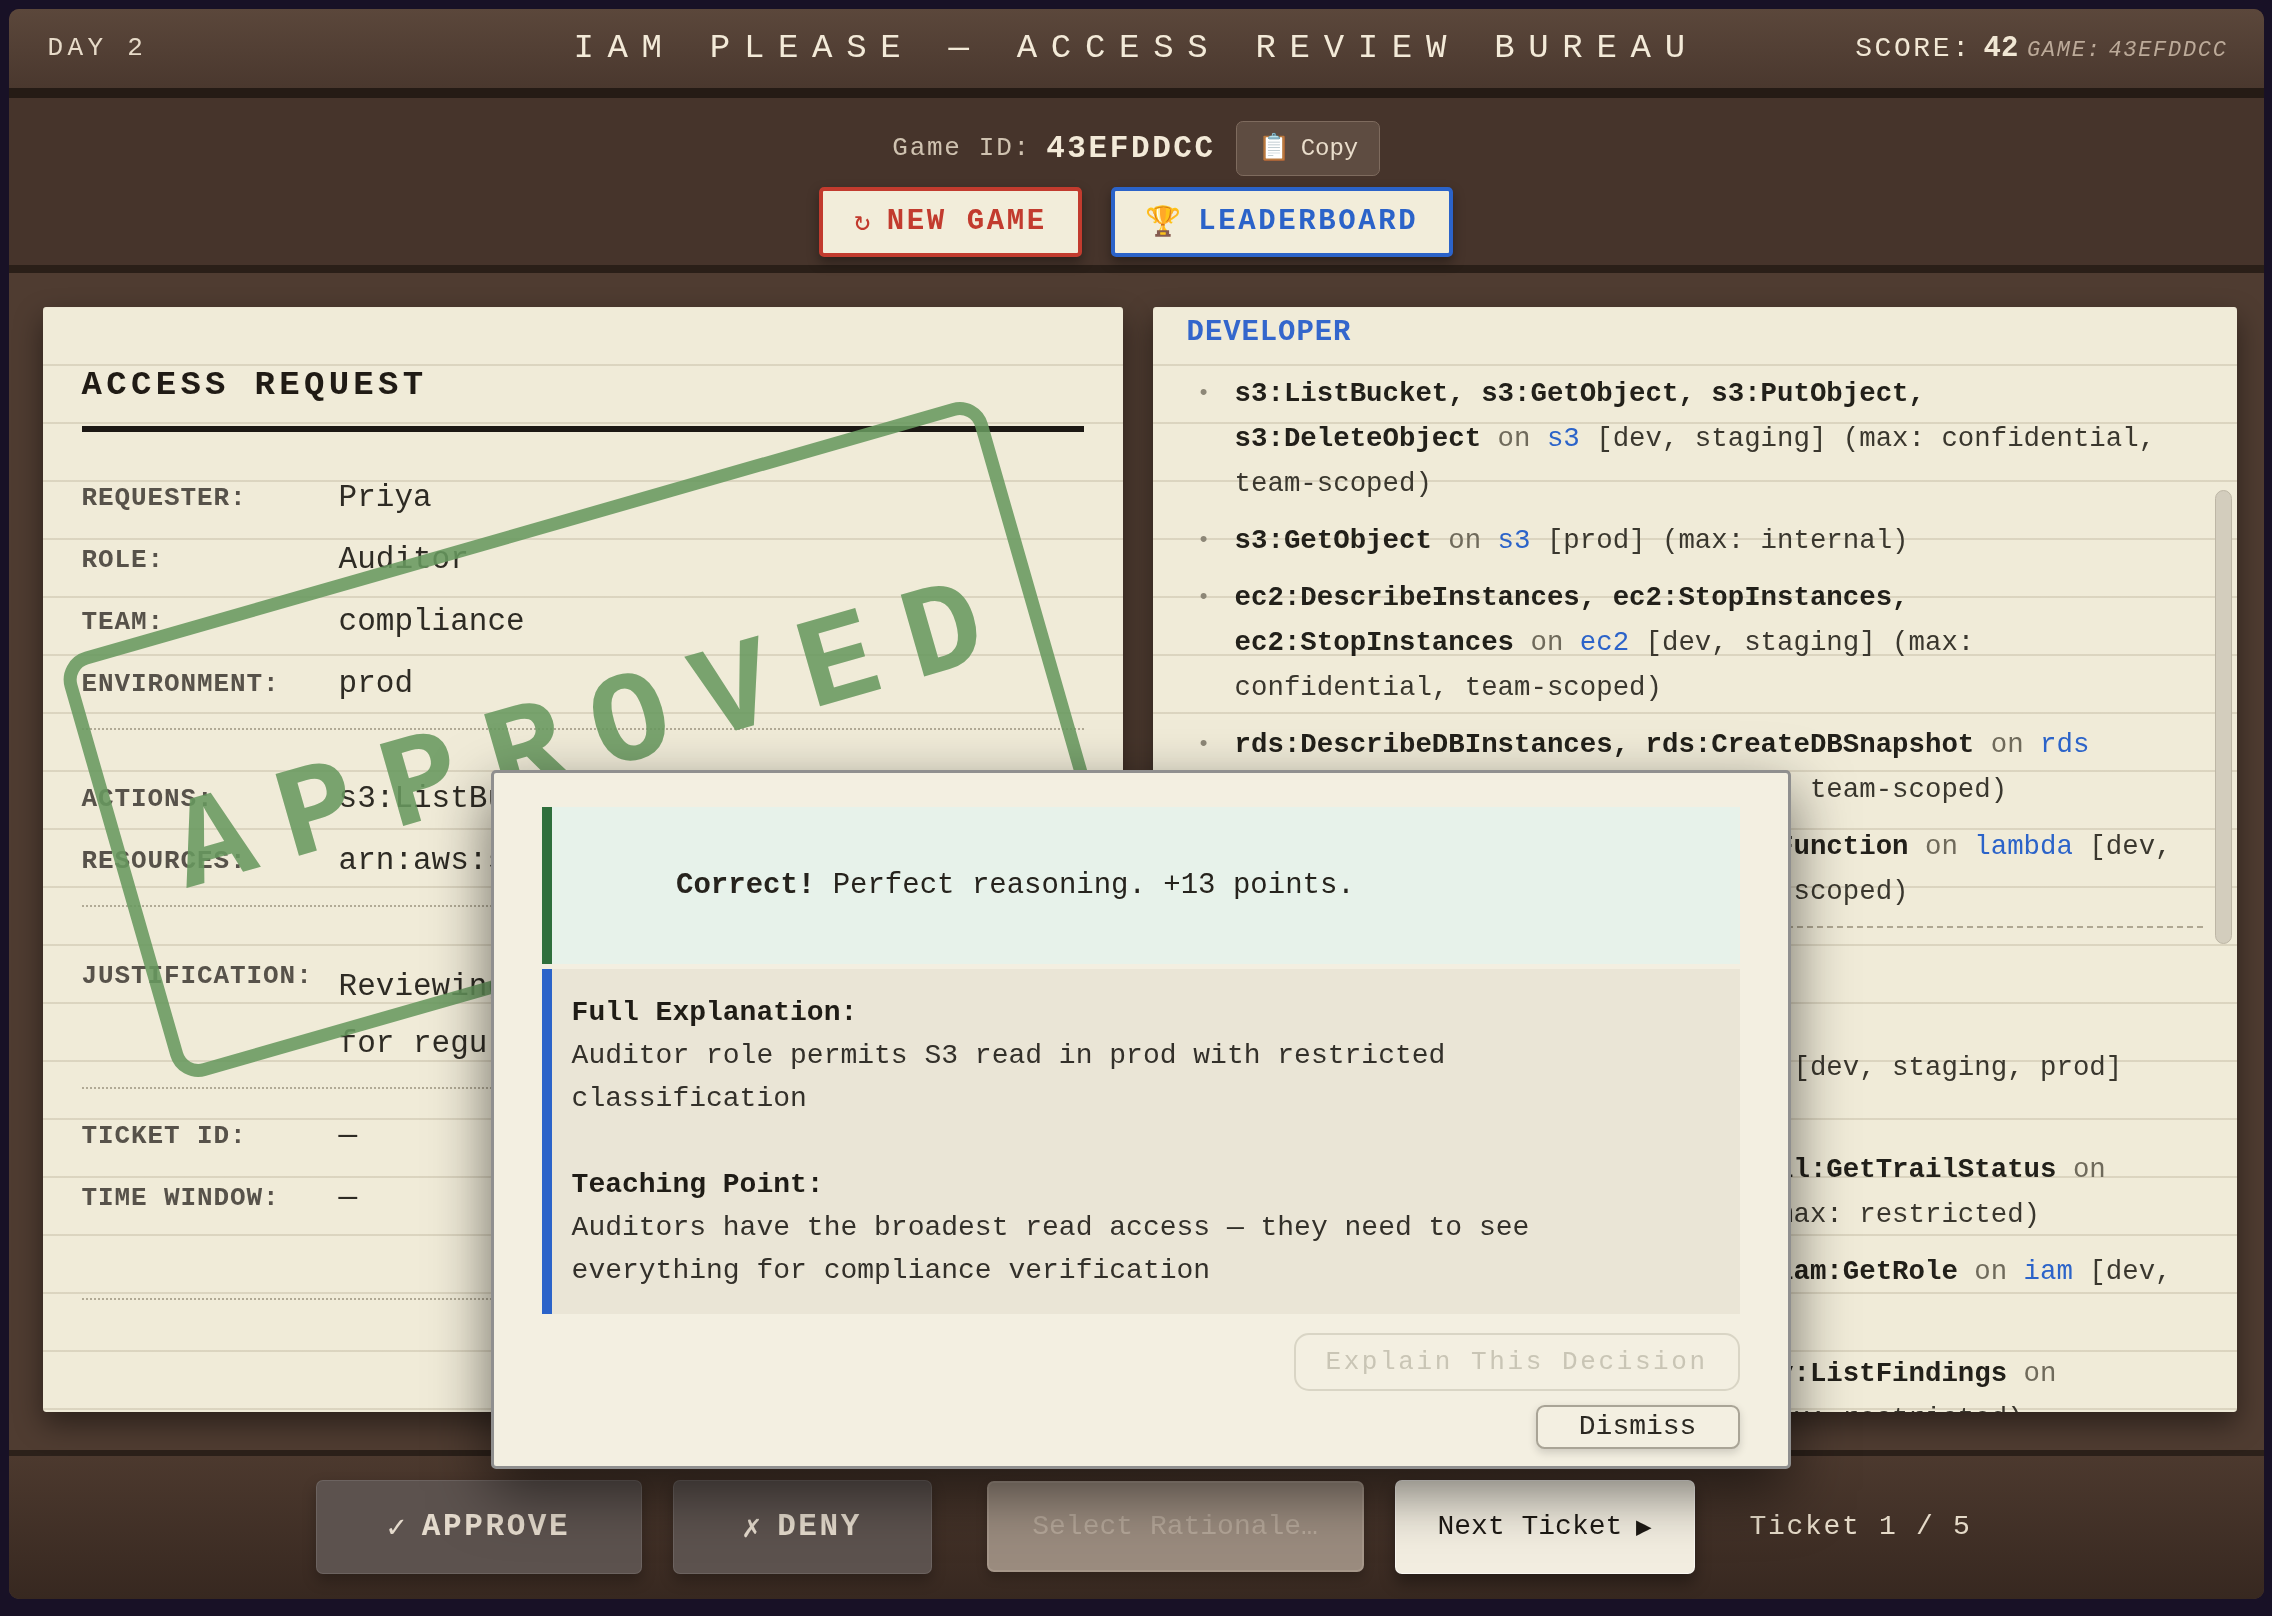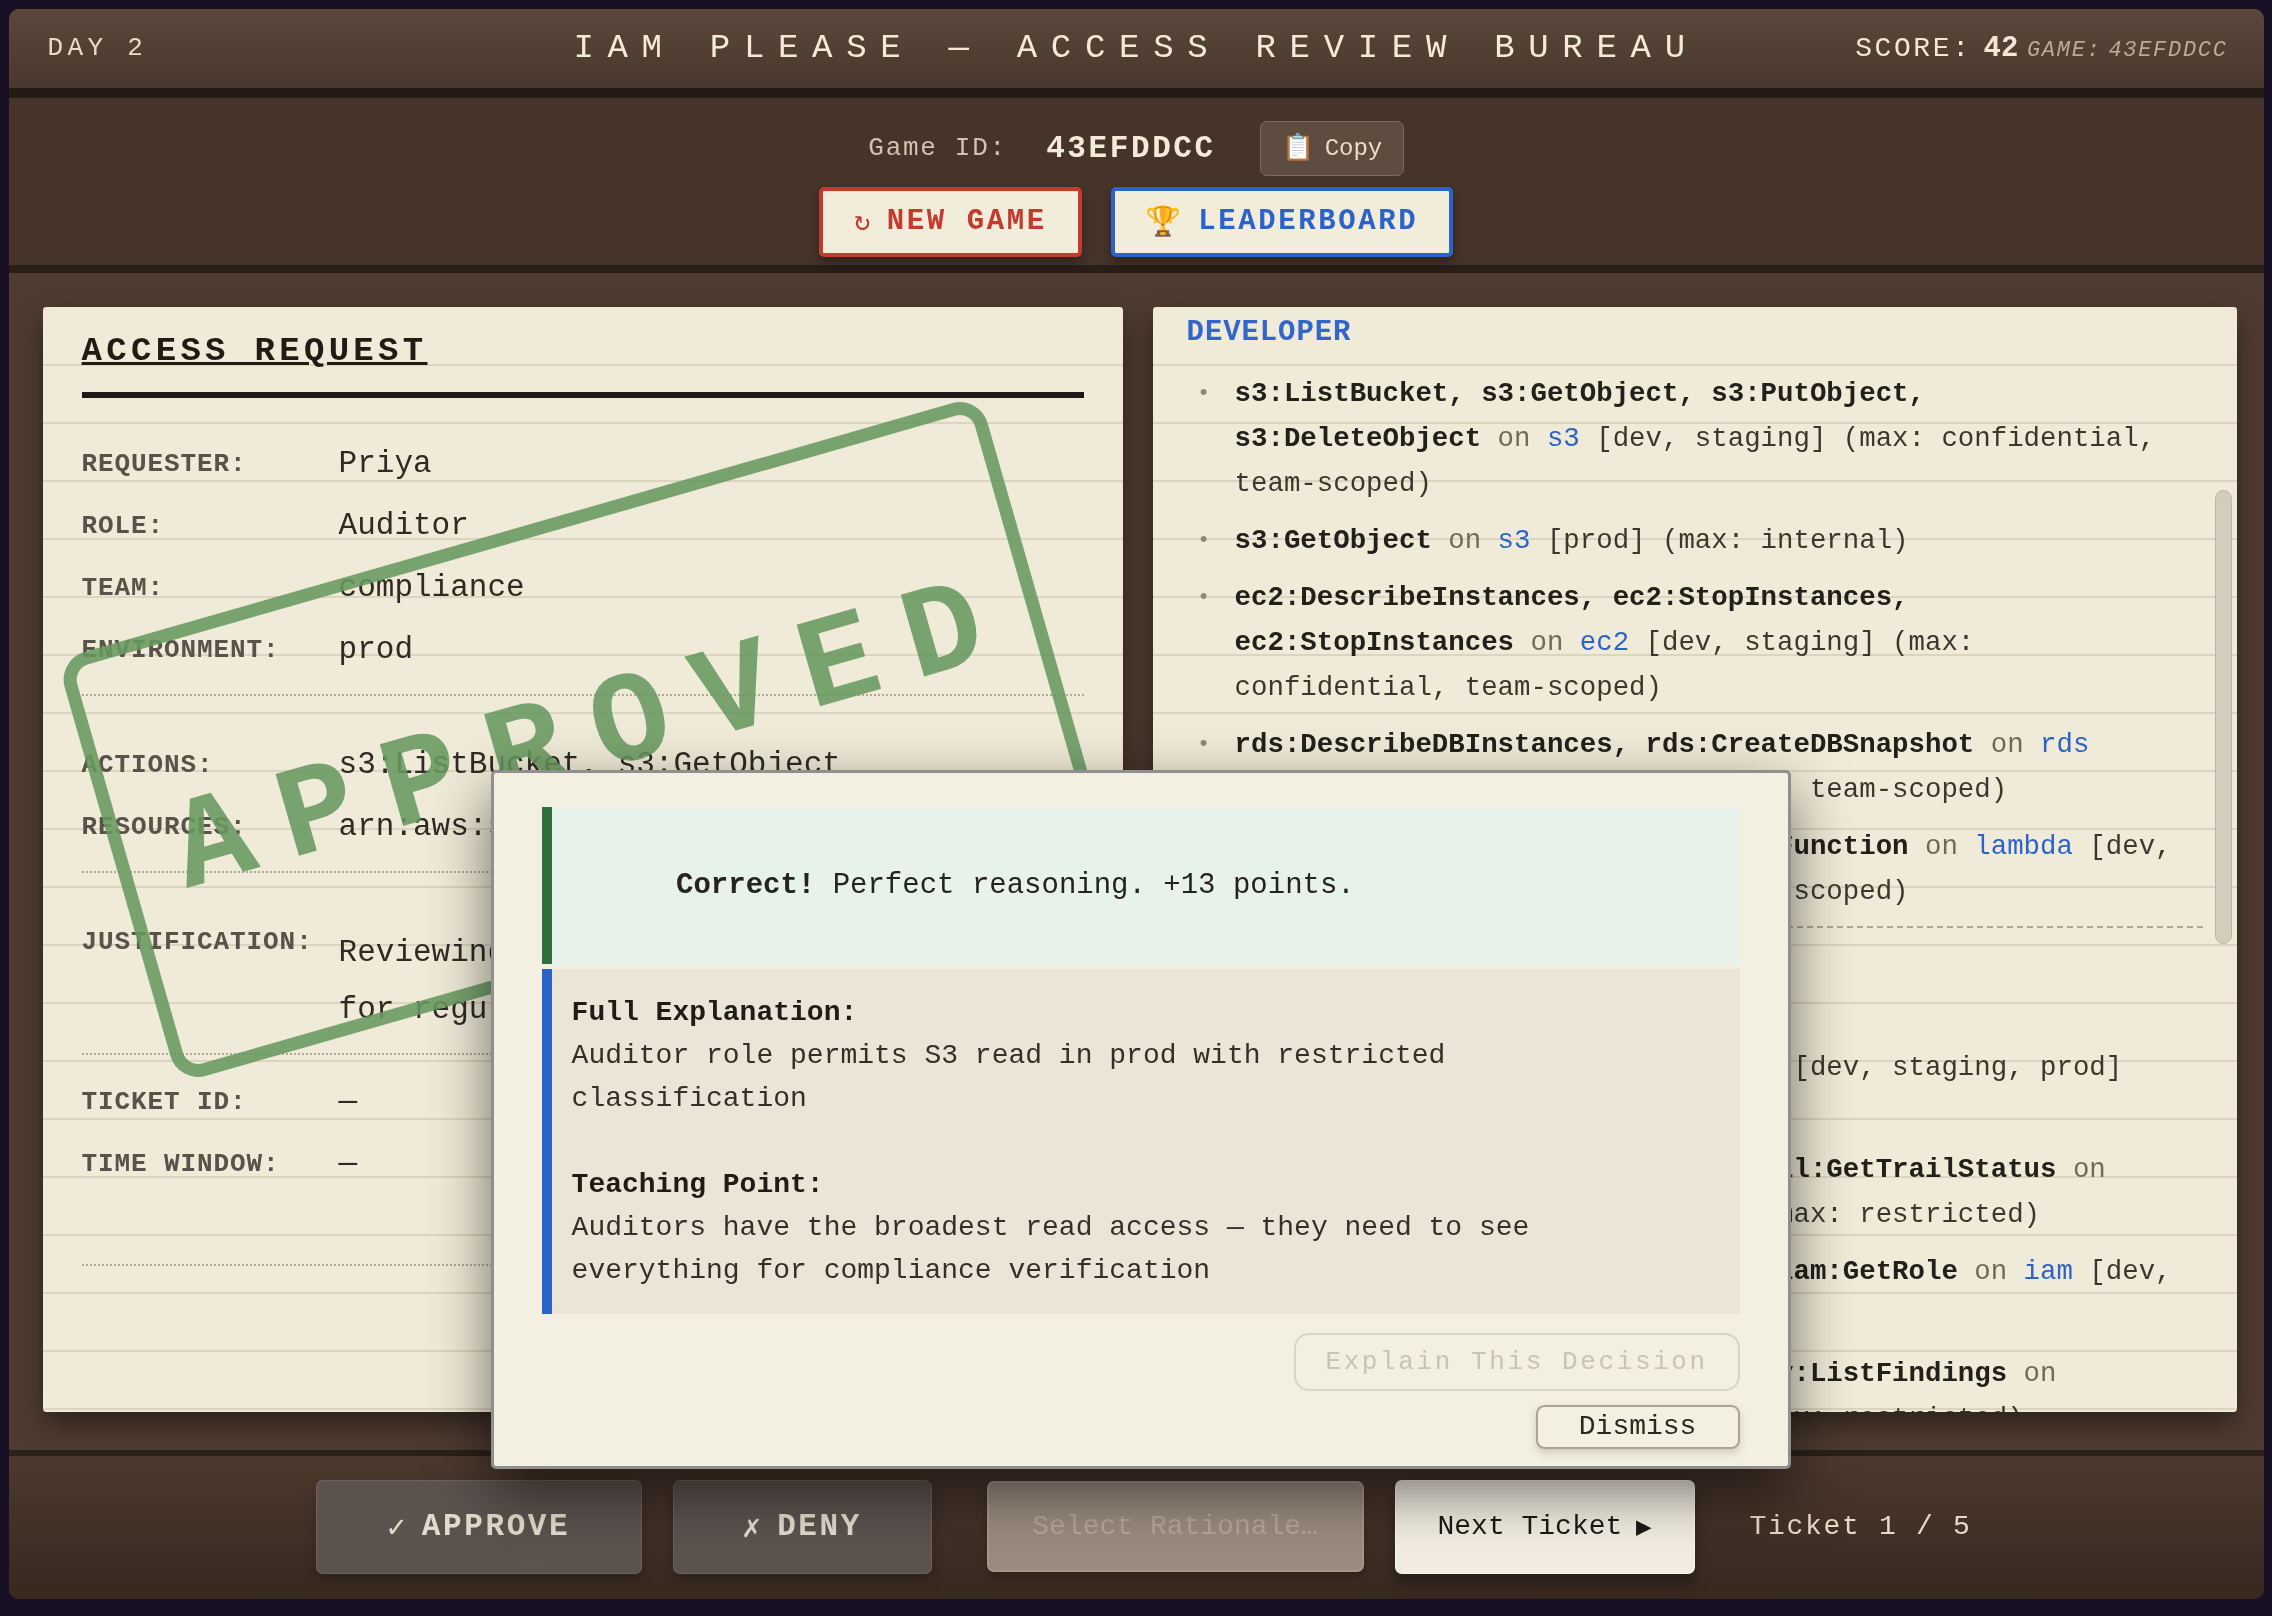--- a/index.html
+++ b/index.html
@@ -19,21 +19,21 @@
   .score-area { margin-left:auto; margin-right:36px; display:flex; align-items:baseline; z-index:2; }
   .score-label { font-size:28px; letter-spacing:2.6px; color:#f1e7d4; }
   .score-value { font-size:29px; font-weight:700; color:#f1e7d4; margin-left:12px; }
   .game-label { font-size:22px; font-style:italic; letter-spacing:1.7px; color:#bcaa99; margin-left:8.6px; }
   .game-value { font-size:22px; font-style:italic; letter-spacing:1.7px; color:#bcaa99; margin-left:6.9px; }
 
   
   .header-zone { position:absolute; top:89px; left:0; right:0; height:175px;
                  background:#46342b; border-bottom:8.6px solid #2a1f18; }
   .gameid-row { position:absolute; top:22px; left:0; right:0; height:57px;
-                display:flex; align-items:center; justify-content:center;gap:24px; }
+                display:flex; align-items:center; justify-content:center; }
   .gameid-label { font-size:26px; letter-spacing:1.7px; color:#cfc2b0; }
   .gameid-value { font-size:31px; font-weight:700; letter-spacing:2.6px; color:#f3ead8; margin-left:15.4px; }
   .copy-btn { margin-left:20.6px; height:55px; padding:0 20.6px; display:flex; align-items:center; gap:10.3px;
               background:#5e4c41; border:1.7px solid #7e6b5e; border-radius:6.9px;
               font-size:24px; color:#e9ddcb; cursor:pointer; }
   .copy-icn { font-size:26px; }
   .btn-row { position:absolute; top:89px; left:0; right:0; display:flex; justify-content:center; gap:29px; }
   .big-btn { height:70px; display:flex; align-items:center; gap:13.7px; padding:0 31px;
              background:#f2edda; border-radius:5.1px; font-size:29px; font-weight:700; letter-spacing:2.6px;
              box-shadow:0 5.1px 12px rgba(0,0,0,.35); cursor:pointer; }
@@ -48,21 +48,21 @@
            background-image:repeating-linear-gradient(180deg,
               rgba(125,110,80,0) 0px, rgba(125,110,80,0) 56px,
               rgba(125,110,80,.18) 56px, rgba(125,110,80,.18) 58px);
            border-top:1.7px solid #eee8d6;
            box-shadow:0 12px 29px rgba(0,0,0,.45); overflow:hidden; }
   .panel-left  { left:34px;  width:1080px; z-index:1; }
   .panel-right { left:1144px; width:1084px; z-index:1; }
 
   
   .req-inner { padding:0 39px; }
-  .req-title { margin-top:24px; font-size:34px; font-weight:700; letter-spacing:4.3px; color:#201b15;text-decoration:underline; }
+  .req-title { margin-top:58px; font-size:34px; font-weight:700; letter-spacing:4.3px; color:#201b15; }
   .req-underline { height:6px; background:#1c1814; margin:22px 0 48px 0; }
   .frow { display:flex; align-items:flex-start; margin-bottom:26px; }
   .frow.multi { margin-bottom:15.4px; }
   .flabel { width:257px; flex:0 0 257px; font-size:26px; font-weight:700; letter-spacing:0.9px;
             color:#57524a; line-height:36px; }
   .fvalue { font-size:31px; color:#2e2b24; line-height:36px; white-space:pre; }
   .frow.multi .fvalue { line-height:57px; }
   .dotsep { border-top:2.6px dotted rgba(100,90,70,.45); margin:12px 0 51px 0; }
   .dotsep.sep-after-6 { margin-bottom:29px; }
   .dotsep.sep-after-8 { margin-top:82px; }

